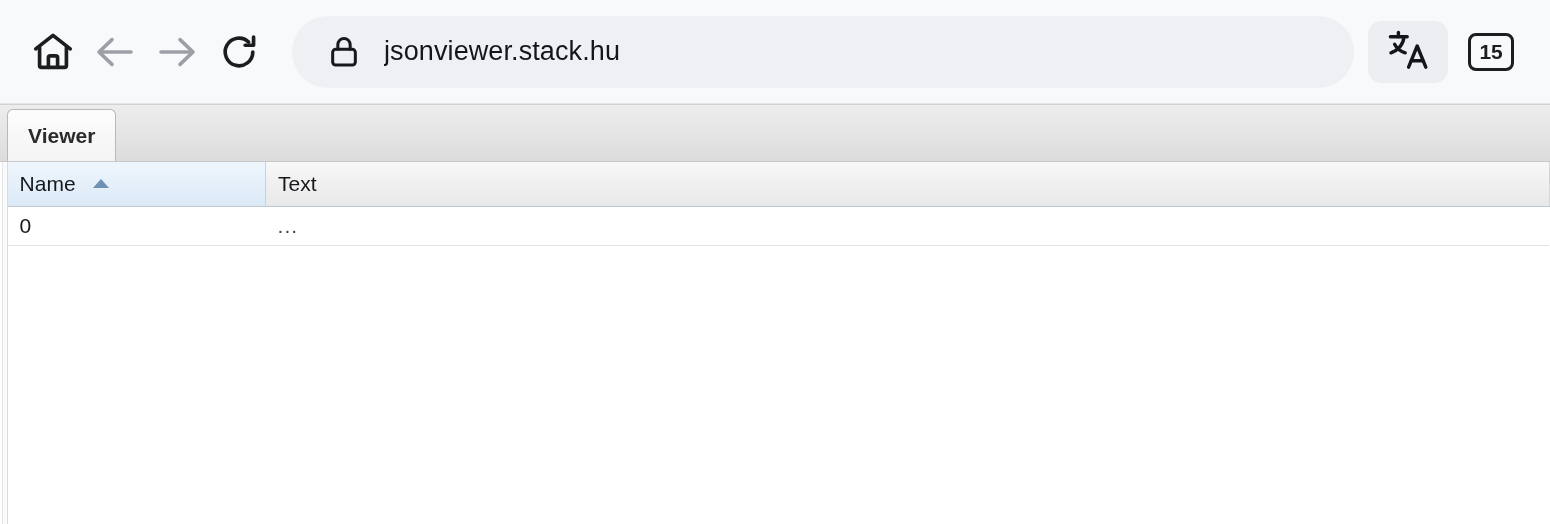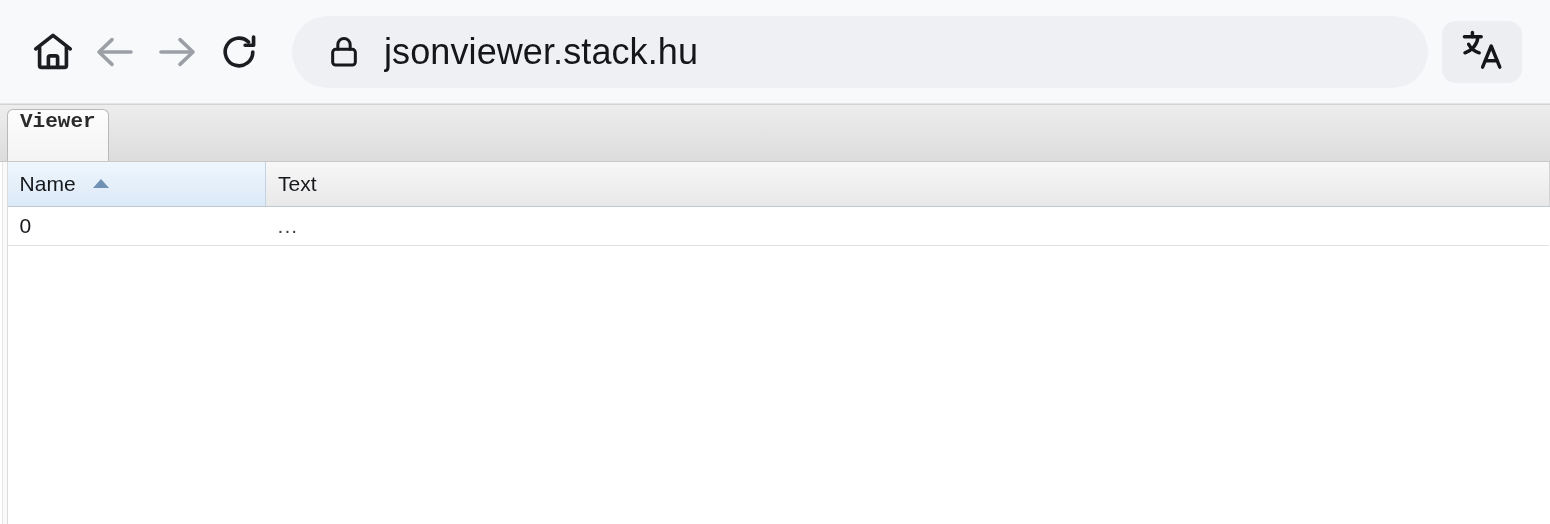--- a/index.html
+++ b/index.html
@@ -42,21 +42,21 @@
     align-items: center;
     padding: 0 30px;
     min-width: 0;
   }
   .lock-wrap {
     width: 44px; height: 44px;
     display: flex; align-items: center; justify-content: center;
     flex: 0 0 auto;
   }
   .url-text {
-    font-size: 36px;
+    font-size: 27px;
     color: #14161a;
     margin-left: 18px;
     white-space: nowrap;
     overflow: hidden;
     text-overflow: ellipsis;
     letter-spacing: .1px;
   }
   .translate-btn {
     width: 80px; height: 62px;
     display: flex; align-items: center; justify-content: center;
@@ -88,33 +88,32 @@
     width: 1550px;
     background: linear-gradient(to bottom, #ededed 0%, #e4e4e4 55%, #dcdcdc 100%);
     border-top: 1px solid #d2d2d2;
     border-bottom: 1px solid #c8c8c8;
     padding-left: 7px;
     display: flex;
     align-items: flex-end;
   }
   .tab {
     height: 48px;
-    padding: 0 12px;
-    display: flex;
-    align-items: flex-start;
+    padding: 0 20px;
+    display: flex;
+    align-items: center;
     justify-content: center;
     font-size: 21px;
     color: #2b2b2b;
     border: 1px solid #b9b9b9;
     border-bottom: none;
     border-radius: 6px 6px 0 0;
     background: linear-gradient(to bottom, #fcfcfc 0%, #ebebeb 60%, #dcdcdc 100%);
     margin-right: 4px;
     position: relative;
-    font-family: Liberation Mono, monospace;
   }
   .tab.active {
     font-weight: 700;
     background: linear-gradient(to bottom, #fdfdfd 0%, #f7f7f7 60%, #f4f4f4 100%);
     height: 52px;
     z-index: 2;
   }
 
   
   .content {
@@ -259,20 +258,23 @@
         <path d="M3.2 5.4h8.4"></path>
         <path d="M7.2 3.2v2.2"></path>
         <path d="M9.9 5.4c0 3.5-2.6 6.6-6.4 8"></path>
         <path d="M5.3 9.1c1.1 2.1 3 3.6 5.3 4.3"></path>
         <path d="M12.3 20.6 16.6 10l4.3 10.6"></path>
         <path d="M13.7 17.4h5.8"></path>
       </svg>
     </span>
   </div>
 
+  <div class="tabcount-btn">
+    <span class="tabcount-box">15</span>
+  </div>
 </div>
 
 <div class="tabstrip">
   <div class="tab active">
     <span>Viewer</span>
   </div>
 </div>
 
 <div class="content">
 

